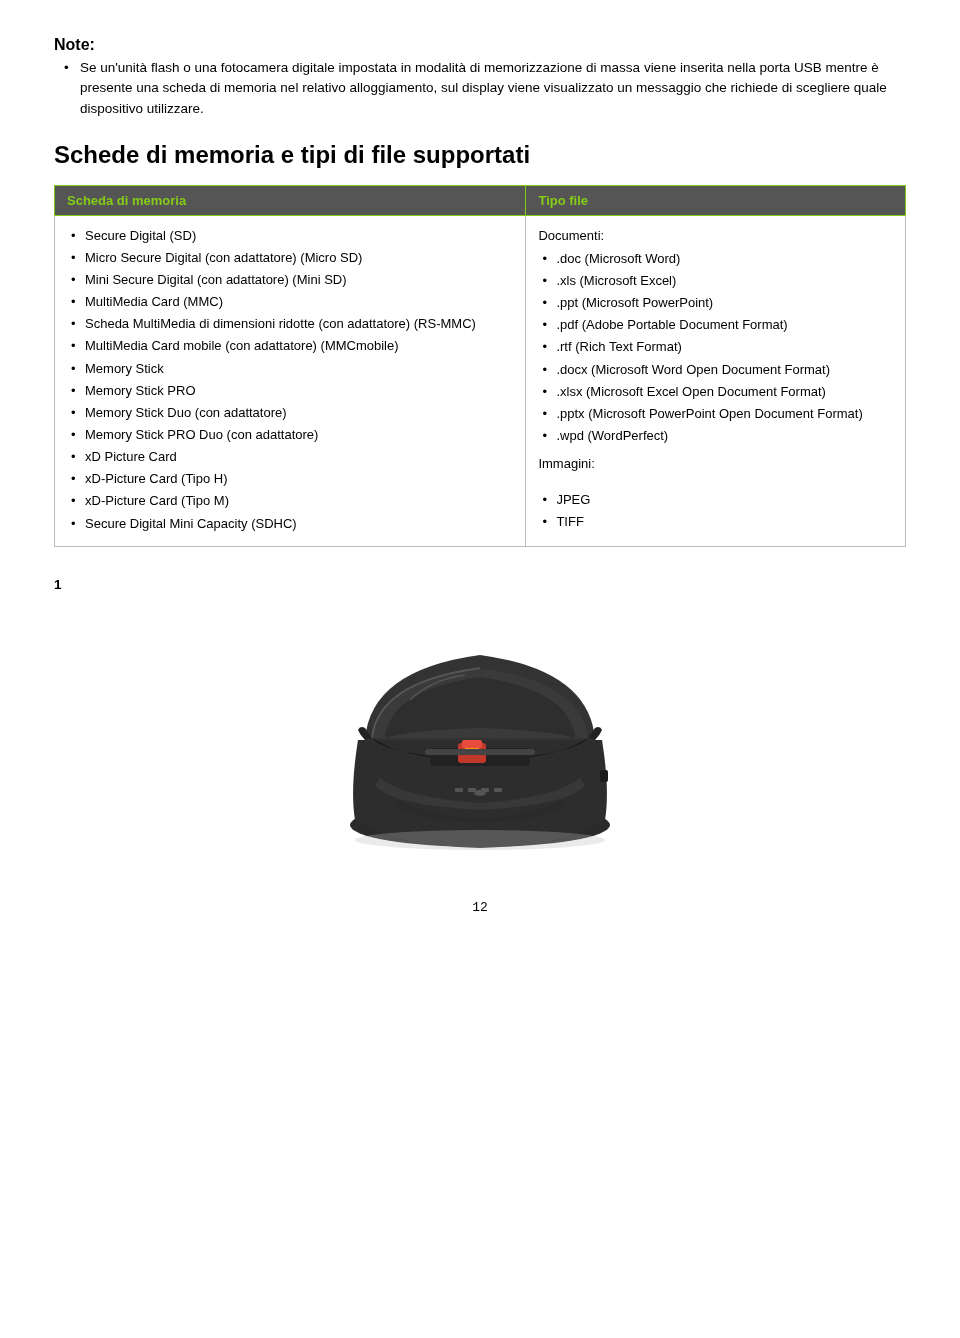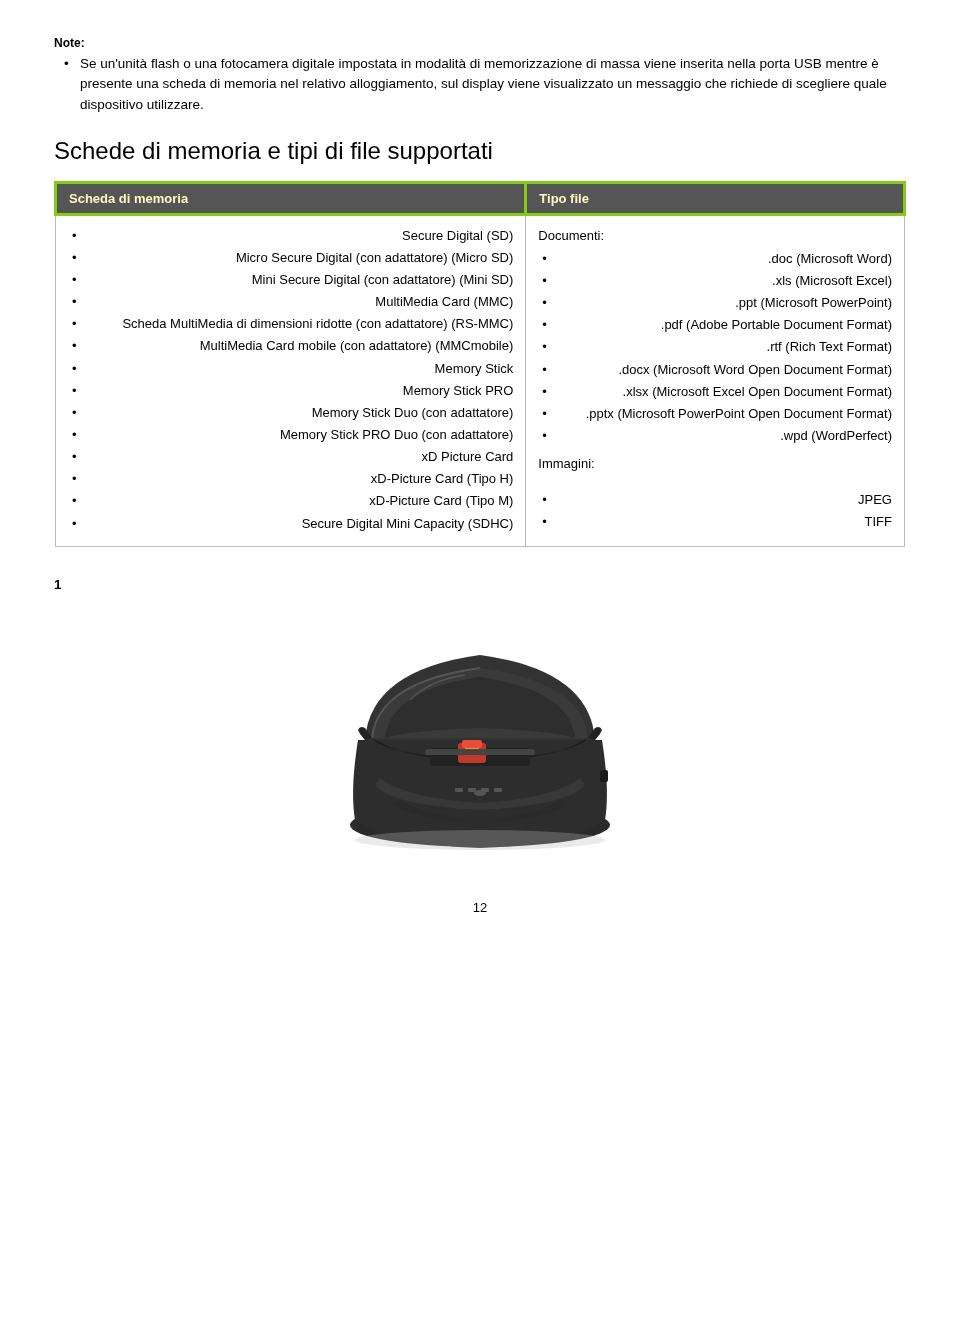--- a/index.html
+++ b/index.html
@@ -10,70 +10,69 @@
       background: #fff;
       width: 960px;
       min-height: 1338px;
       padding: 36px 54px 40px 54px;
     }
     .note-section {
       margin-bottom: 22px;
     }
     .note-title {
       font-weight: bold;
-      font-size: 12px;
+      font-size: 16px;
       margin-bottom: 4px;
     }
     .bullet-list {
       list-style: none;
       padding-left: 10px;
     }
     .bullet-list li {
       position: relative;
       padding-left: 16px;
       margin-bottom: 5px;
       line-height: 1.5;
     }
     .bullet-list li::before {
       content: "•";
       position: absolute;
       left: 0;
       top: 0;
     }
     .section-heading {
       font-size: 24px;
-      font-weight: normal;
+      font-weight: bold;
       margin-bottom: 16px;
       margin-top: 10px;
     }
     .memory-table {
       width: 100%;
       border-collapse: collapse;
       margin-bottom: 30px;
     }
     .memory-table th {
       background-color: #555;
-      color: #fef9c3;
+      color: #84cc16;
       padding: 7px 12px;
       font-size: 13px;
       font-weight: bold;
       text-align: left;
-      border: 3px solid #84cc16;
+      border: 1px solid #84cc16;
     }
     .memory-table td {
       vertical-align: top;
       padding: 10px 12px;
       border: 1px solid #bbb;
       font-size: 13px;
       line-height: 1.55;
     }
     .memory-table td ul {
       list-style: none;
       padding-left: 4px;
-      text-align: right;
     }
     .memory-table td ul li {
       position: relative;
       padding-left: 14px;
       margin-bottom: 2px;
     }
     .memory-table td ul li::before {
       content: "•";
       position: absolute;
       left: 0;
@@ -120,20 +119,21 @@
     .footer {
       text-align: center;
       font-size: 13px;
       color: #000;
       margin-top: 20px;
     }
     .footer-page {
       font-size: 13px;
       text-align: center;
       margin-top: 4px;
+      font-family: Liberation Mono, monospace;
     }
   </style>
 </head>
 <body>
 
 <div class="note-section">
   <div class="note-title">Note:</div>
   <ul class="bullet-list">
     <li>Se un'unità flash o una fotocamera digitale impostata in modalità di memorizzazione di massa viene inserita nella porta USB mentre è presente una scheda di memoria nel relativo alloggiamento, sul display viene visualizzato un messaggio che richiede di scegliere quale dispositivo utilizzare.</li>
   </ul>

